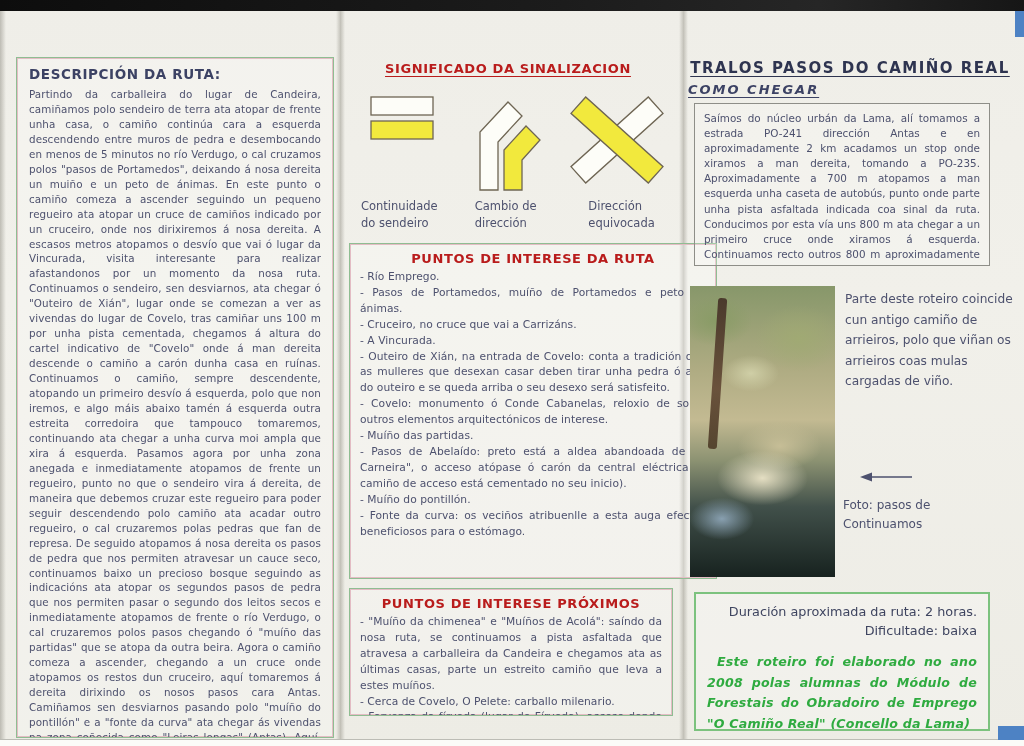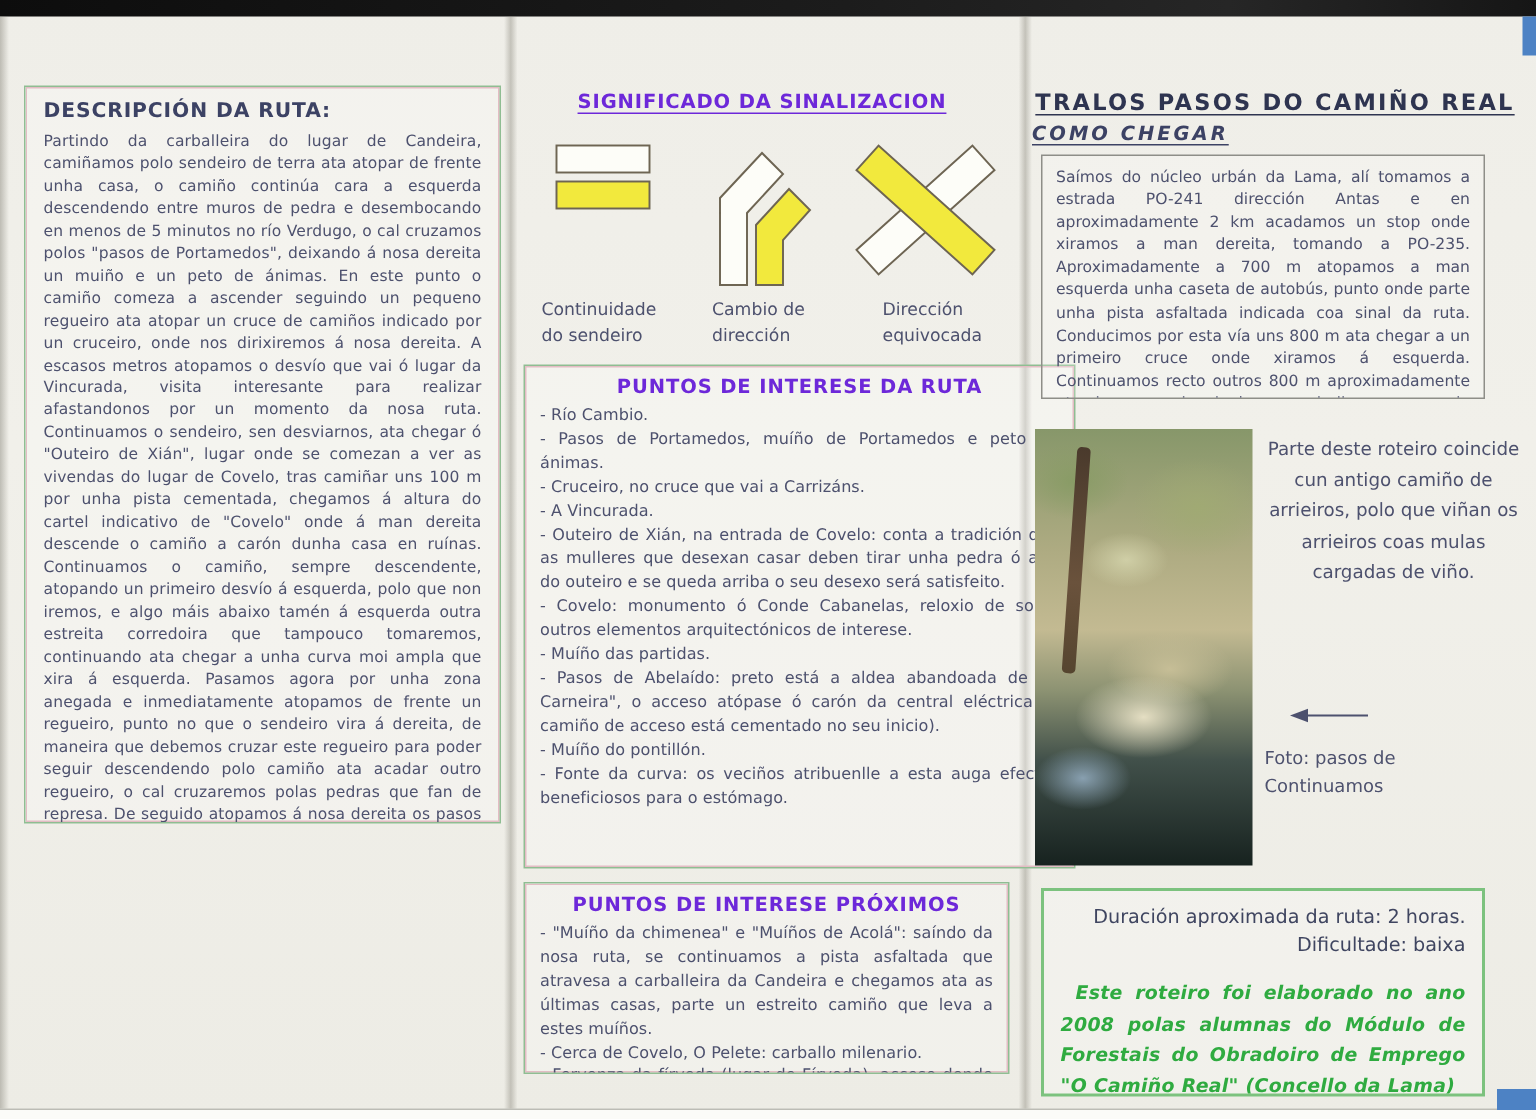--- a/index.html
+++ b/index.html
@@ -18,25 +18,25 @@
     background:linear-gradient(90deg,rgba(140,138,128,.5),rgba(140,138,128,0));}
   .corner-blue-tr{position:absolute;right:0;top:11px;width:9px;height:26px;background:#4d82c4;}
   .corner-blue-br{position:absolute;right:0;top:726px;width:26px;height:14px;background:#4d82c4;}
   .fold{position:absolute;top:11px;height:728px;width:9px;
     background:linear-gradient(90deg,rgba(255,255,255,0),rgba(125,122,110,.38) 50%,rgba(255,255,255,0));}
   .fold.f1{left:336px;} .fold.f2{left:679px;}
 
   
   .gbox{position:absolute;background:rgba(255,255,255,.25);
     border:1px solid #8fbd92;box-shadow:inset 0 0 0 1px #e3bcc4;}
-  .title-c{font-weight:bold;color:#6d28d9;text-align:center;letter-spacing:.6px;}
+  .title-c{font-weight:bold;color:#b91c1c;text-align:center;letter-spacing:.6px;}
   .just{text-align:justify;}
 
   
-  .left-box{left:16px;top:57px;width:318px;height:492px;padding:8px 12px 6px 12px;box-sizing:border-box;overflow:hidden;}
+  .left-box{left:16px;top:57px;width:318px;height:681px;padding:8px 12px 6px 12px;box-sizing:border-box;overflow:hidden;}
   .left-title{font-size:13.5px;font-weight:bold;color:#3c4264;letter-spacing:.6px;margin-bottom:5px;}
   .left-body{font-size:10.35px;line-height:14.95px;letter-spacing:.1px;}
 
   
   .sig-title{position:absolute;left:345px;top:61px;width:326px;font-size:13px;
     text-decoration:underline;text-underline-offset:3px;}
   .sym-row{position:absolute;left:349px;top:92px;width:322px;height:100px;display:flex;}
   .sym-cell{flex:1;display:flex;align-items:flex-start;justify-content:center;}
   .lbl-row{position:absolute;left:349px;top:198px;width:322px;display:flex;gap:19px;}
   .lbl-cell{flex:1;font-size:11.5px;line-height:17px;white-space:pre-line;padding-left:12px;box-sizing:border-box;color:#4d516e;}
@@ -60,21 +60,21 @@
       radial-gradient(ellipse 46px 30px at 22% 80%, rgba(150,175,195,.85), rgba(150,175,195,0) 70%),
       radial-gradient(ellipse 70px 42px at 50% 66%, rgba(235,228,200,.95), rgba(235,228,200,0) 65%),
       radial-gradient(ellipse 60px 34px at 62% 55%, rgba(205,195,155,.85), rgba(205,195,155,0) 70%),
       radial-gradient(ellipse 58px 44px at 75% 18%, rgba(160,170,115,.9), rgba(160,170,115,0) 75%),
       radial-gradient(ellipse 52px 36px at 18% 12%, rgba(135,155,100,.9), rgba(135,155,100,0) 70%),
       radial-gradient(ellipse 40px 26px at 42% 30%, rgba(215,215,175,.8), rgba(215,215,175,0) 70%),
       linear-gradient(180deg,#87976a 0%,#aeab82 28%,#c3ba92 46%,#8c9272 60%,#41504a 76%,#17221f 100%);
   }
   .photo .trunk{position:absolute;left:16%;top:4%;width:9px;height:52%;
     background:linear-gradient(180deg,#4a3a2c,#6a523c 60%,#55452f);transform:rotate(4deg);border-radius:3px;}
-  .side-note{position:absolute;left:845px;top:289px;width:168px;text-align:center;
+  .side-note{position:absolute;left:845px;top:289px;width:168px;text-align:left;
     font-size:12.2px;line-height:20.5px;color:#4d516e;}
   .arrow-wrap{position:absolute;left:858px;top:470px;width:56px;height:14px;}
   .caption{position:absolute;left:843px;top:496px;width:140px;font-size:12px;line-height:19px;color:#4d516e;}
   .info-box{position:absolute;left:694px;top:592px;width:296px;height:139px;
     border:2px solid #7cc27e;padding:8px 11px;box-sizing:border-box;background:rgba(255,255,255,.25);overflow:hidden;}
   .duration{font-size:12.8px;line-height:19px;color:#3f4560;text-align:right;}
   .credits{margin-top:12px;font-size:12.6px;line-height:20.5px;font-weight:bold;font-style:italic;
     color:#2fab40;text-align:justify;text-indent:10px;letter-spacing:.2px;}
   svg{display:block;}
 </style>
@@ -121,21 +121,21 @@
   <div class="lbl-cell">Continuidade
 do sendeiro</div>
   <div class="lbl-cell">Cambio de
 dirección</div>
   <div class="lbl-cell">Dirección
 equivocada</div>
 </div>
 
 <div class="gbox poi-box">
   <div class="poi-title title-c">PUNTOS DE INTERESE DA RUTA</div>
-  <div class="poi-item just">- Río Cambio.</div>
+  <div class="poi-item just">- Río Emprego.</div>
   <div class="poi-item just">- Pasos de Portamedos, muíño de Portamedos e peto de ánimas.</div>
   <div class="poi-item just">- Cruceiro, no cruce que vai a Carrizáns.</div>
   <div class="poi-item just">- A Vincurada.</div>
   <div class="poi-item just">- Outeiro de Xián, na entrada de Covelo: conta a tradición que as mulleres que desexan casar deben tirar unha pedra ó alto do outeiro e se queda arriba o seu desexo será satisfeito.</div>
   <div class="poi-item just">- Covelo: monumento ó Conde Cabanelas, reloxio de sol e outros elementos arquitectónicos de interese.</div>
   <div class="poi-item just">- Muíño das partidas.</div>
   <div class="poi-item just">- Pasos de Abelaído: preto está a aldea abandoada de "O Carneira", o acceso atópase ó carón da central eléctrica (o camiño de acceso está cementado no seu inicio).</div>
   <div class="poi-item just">- Muíño do pontillón.</div>
   <div class="poi-item just">- Fonte da curva: os veciños atribuenlle a esta auga efectos beneficiosos para o estómago.</div>
 

